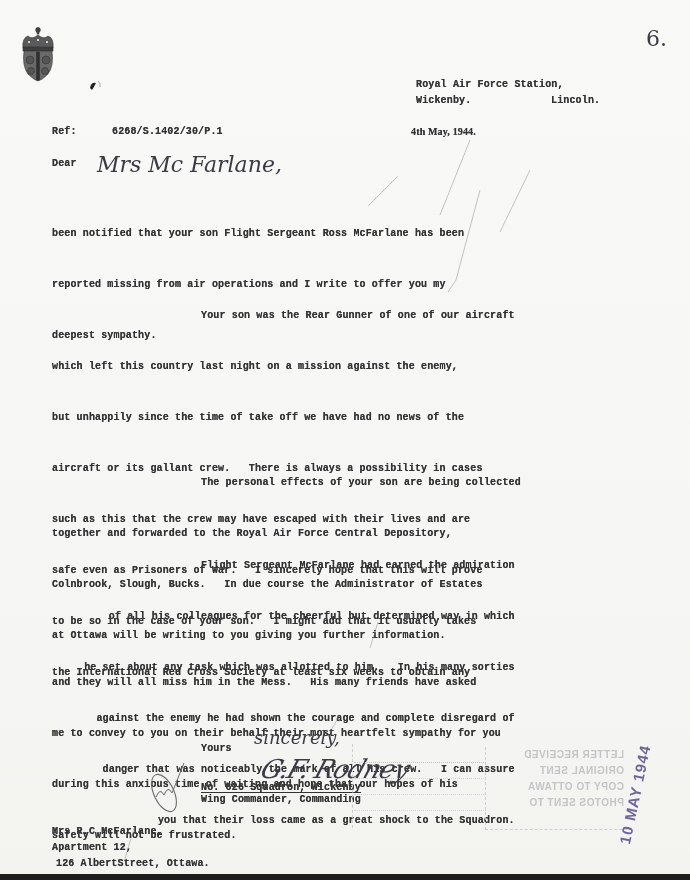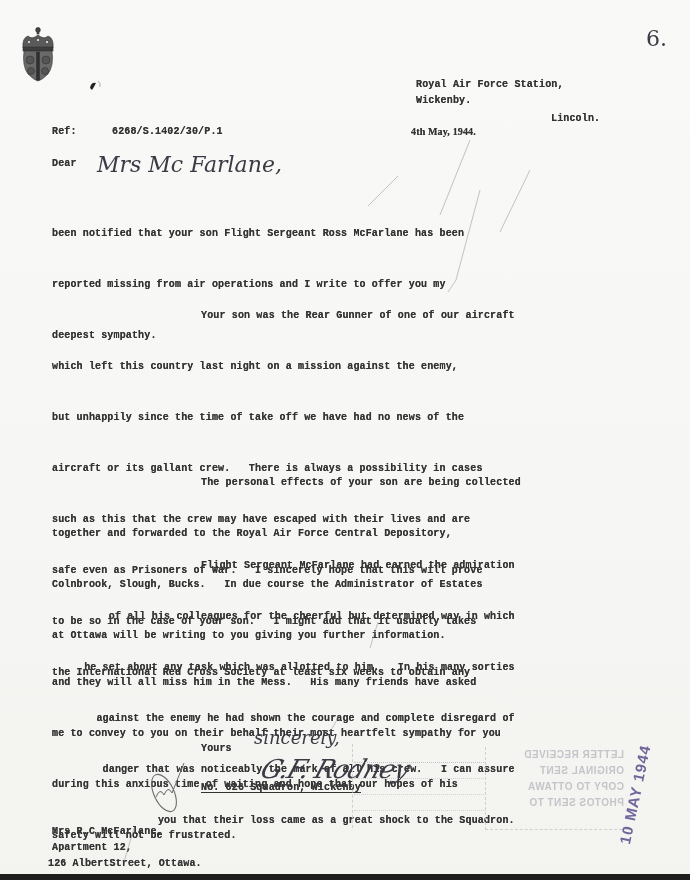--- a/index.html
+++ b/index.html
@@ -86,21 +86,21 @@
 
   <svg class="blot" viewBox="0 0 16 16">
     <path d="M2 10 Q3 4 8 5 Q6 9 4 12 Z" fill="#222"></path>
     <path d="M10 3 Q13 5 12 9" stroke="#999" stroke-width="0.8" fill="none"></path>
   </svg>
 
   <div class="hand" style="left:646px; top:26px; font-size:22px; font-style:normal;">6.</div>
 
   <div class="tw" style="left:416px; top:76px;">Royal Air Force Station,</div>
   <div class="tw" style="left:416px; top:92px;">Wickenby.</div>
-  <div class="tw" style="left:551px; top:92px;margin-top:18px;">Lincoln.</div>
+  <div class="tw" style="left:551px; top:92px;">Lincoln.</div>
   <div class="tw" style="left:411px; top:123px;font-family:Liberation Serif, serif;">4th May, 1944.</div>
 
   <div class="tw" style="left:52px; top:123px;">Ref:</div>
   <div class="tw" style="left:112px; top:123px;">6268/S.1402/30/P.1</div>
 
   <div class="tw" style="left:52px; top:155px;">Dear</div>
   <div class="hand" style="left:97px; top:140px; font-size:22px;margin-top:12px;">Mrs Mc Farlane,</div>
 
   <div class="para tw" style="top:191px;">
     <span class="line">been notified that your son Flight Sergeant Ross McFarlane has been</span>
@@ -138,30 +138,31 @@
   <div class="para tw" style="top:640px;">
     <span class="line">and they will all miss him in the Mess.   His many friends have asked</span>
     <span class="line">me to convey to you on their behalf their most heartfelt sympathy for you</span>
     <span class="line">during this anxious time of waiting and hope that our hopes of his</span>
     <span class="line">safety will not be frustrated.</span>
   </div>
 
   <div class="tw" style="left:201px; top:740px;">Yours</div>
   <div class="hand" style="left:254px; top:727px; font-size:18px;">sincerely,</div>
   <div class="hand" style="left:262px; top:754px; font-size:26px; transform: skewX(-18deg); letter-spacing:-1px;">G.F. Rodney</div>
+  <div class="tw" style="left:201px; top:791px;">Wing Commander, Commanding</div>
   <div class="tw underline" style="left:201px; top:779px;">No. 626 Squadron, Wickenby</div>
 
   <svg style="position:absolute; left:144px; top:757px; width:56px; height:60px;" viewBox="0 0 56 60">
     <ellipse cx="20" cy="36" rx="10" ry="20" transform="rotate(-25 20 36)" fill="none" stroke="#6a6a6a" stroke-width="1.1"></ellipse>
     <path d="M12 40 Q16 30 20 38 Q24 28 28 36 L40 6" fill="none" stroke="#6a6a6a" stroke-width="1"></path>
   </svg>
 
   <div class="tw" style="left:52px; top:823px;">Mrs R.C.McFarlane,</div>
   <div class="tw" style="left:52px; top:839px;">Apartment 12,</div>
-  <div class="tw" style="left:48px; top:855px;text-align:center;">126 AlbertStreet, Ottawa.</div>
+  <div class="tw" style="left:56px; top:855px;text-align:center;">126 AlbertStreet, Ottawa.</div>
 
   <div class="stamp">
     <div>LETTER RECEIVED</div>
     <div>ORIGINAL SENT</div>
     <div>COPY TO OTTAWA</div>
     <div>PHOTOS SENT TO</div>
   </div>
   <div style="position:absolute; left:354px; top:762px; width:132px; border-top:1px dotted #c3c3c6;"></div>
   <div style="position:absolute; left:354px; top:778px; width:132px; border-top:1px dotted #d3d3d6;"></div>
   <div style="position:absolute; left:354px; top:794px; width:132px; border-top:1px dotted #d3d3d6;"></div>

